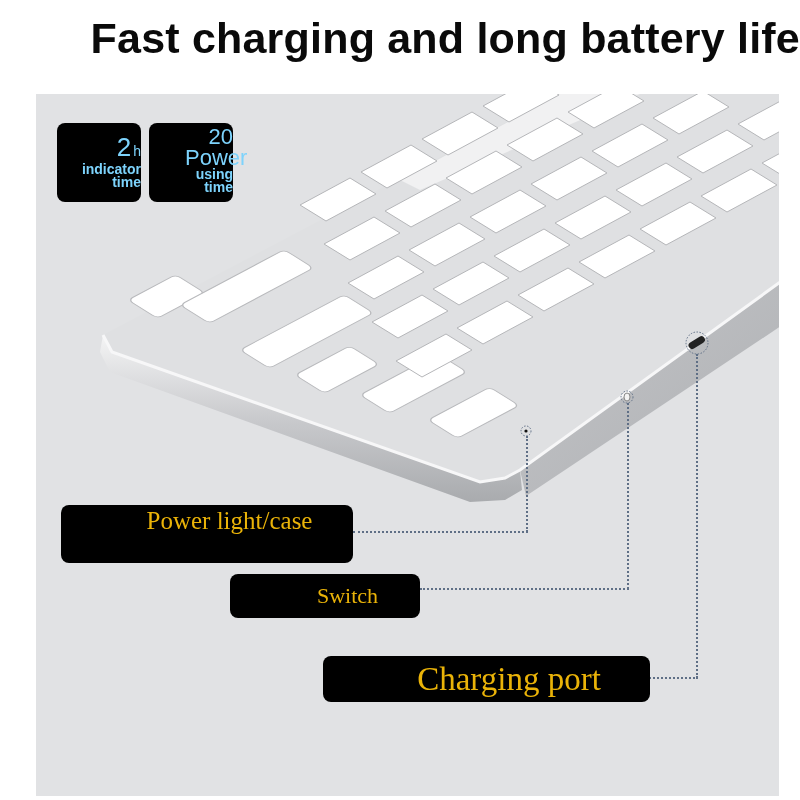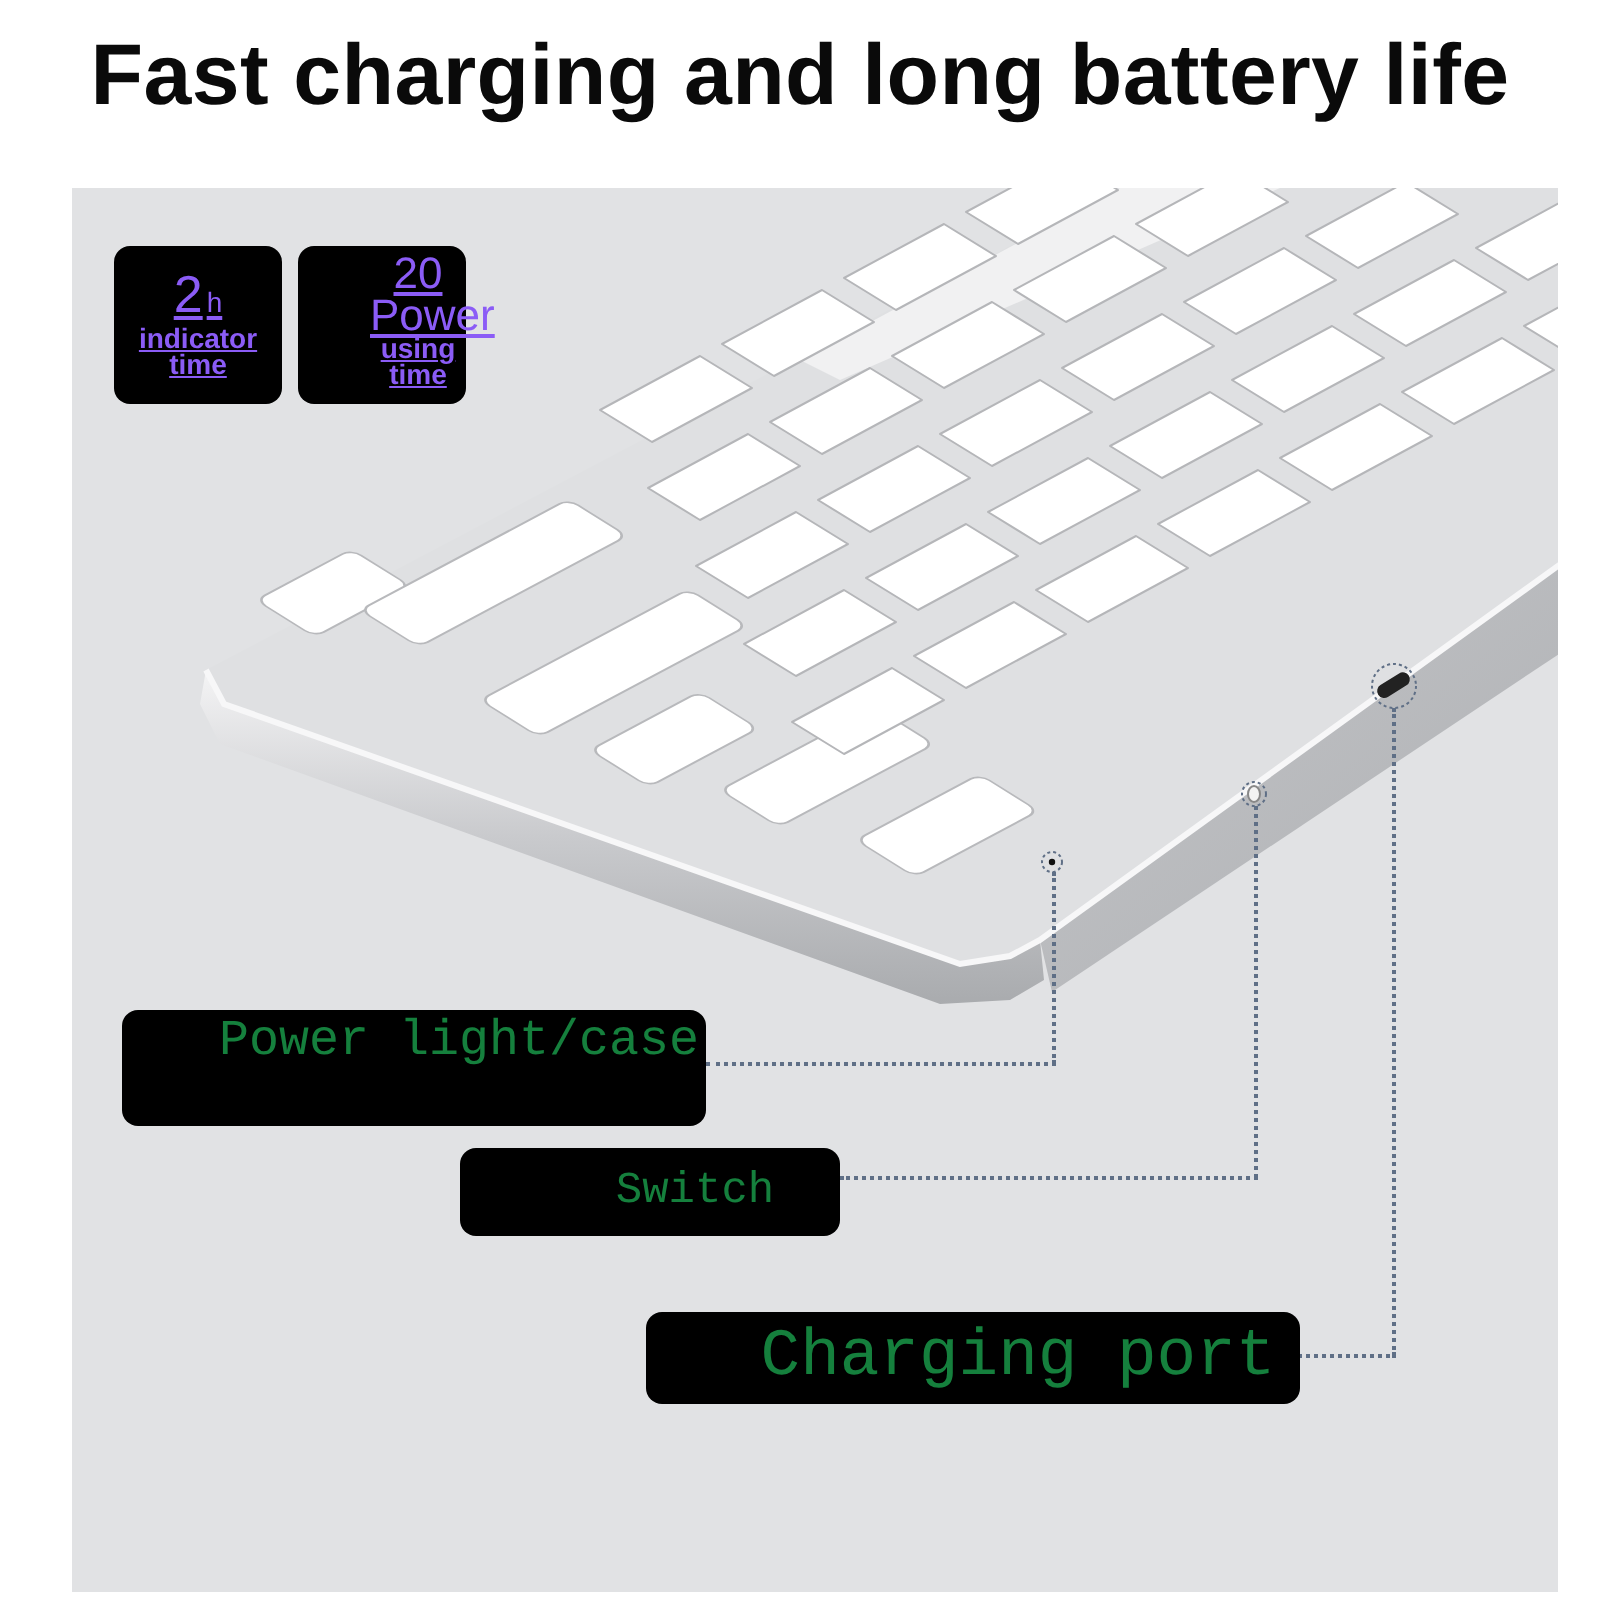--- a/index.html
+++ b/index.html
@@ -1,42 +1,42 @@
 <!DOCTYPE html>
 <html><head>
 <meta charset="utf-8">
 <style>
   html, body { margin: 0; padding: 0; }
   body {
     width: 800px; height: 800px; background: #ffffff; position: relative; overflow: hidden;
     font-family: "Liberation Sans", "DejaVu Sans", sans-serif;
   }
   .headline {
-    position: absolute; left: 0; top: 14px; width: 800px; text-align: center;
+    position: absolute; left: 0; top: 14px; width: 800px; text-align: right;
     font-size: 43px; font-weight: 700; color: #0a0a0a; letter-spacing: 0.2px;
     font-family: "Liberation Sans", sans-serif;
   }
   .panel {
     position: absolute; left: 36px; top: 94px; width: 743px; height: 702px;
     background: #e1e2e4; overflow: hidden;
   }
   .kb-svg { position: absolute; left: 0; top: 0; }
   .badge {
-    position: absolute; background: #000; color: #8b5cf6; border-radius: 8px;
-    text-align: center; box-sizing: border-box; text-decoration: underline;
+    position: absolute; background: #000; color: #7dd3fc; border-radius: 8px;
+    text-align: right; box-sizing: border-box;
   }
   .badge .big { font-size: 26px; line-height: 24px; display: block; font-family: "Liberation Sans", sans-serif; }
   .badge .big sub { font-size: 14px; vertical-align: baseline; margin-left: 2px; }
   .badge .small { font-size: 14px; font-weight: 700; line-height: 13px; display: block; font-family: "Liberation Sans", sans-serif; }
   .badge-charge { left: 57px; top: 123px; width: 84px; height: 79px; padding-top: 12px; }
   .badge-days { left: 149px; top: 123px; width: 84px; height: 79px; padding-top: 3px; padding-left: 36px; }
   .badge-days .big { font-size: 22px; line-height: 21px; }
   .callout {
-    position: absolute; background: #000; color: #15803d; border-radius: 8px;
-    text-align: center; box-sizing: border-box; font-family: Liberation Mono, monospace; padding-left: 45px;
+    position: absolute; background: #000; color: #eab308; border-radius: 8px;
+    text-align: center; box-sizing: border-box; font-family: Liberation Serif, serif; padding-left: 45px;
   }
   .callout-power { left: 61px; top: 505px; width: 292px; height: 58px; font-size: 25px; line-height: 26px; padding-top: 3px; }
   .callout-switch { left: 230px; top: 574px; width: 190px; height: 44px; font-size: 22px; line-height: 44px; }
   .callout-port { left: 323px; top: 656px; width: 327px; height: 46px; font-size: 33px; line-height: 46px; }
   .leader { position: absolute; border-color: #5f6f86; border-style: dotted; border-width: 0; }
 </style>
 </head>
 <body>
 
 <div class="headline">Fast charging and long battery life</div>

